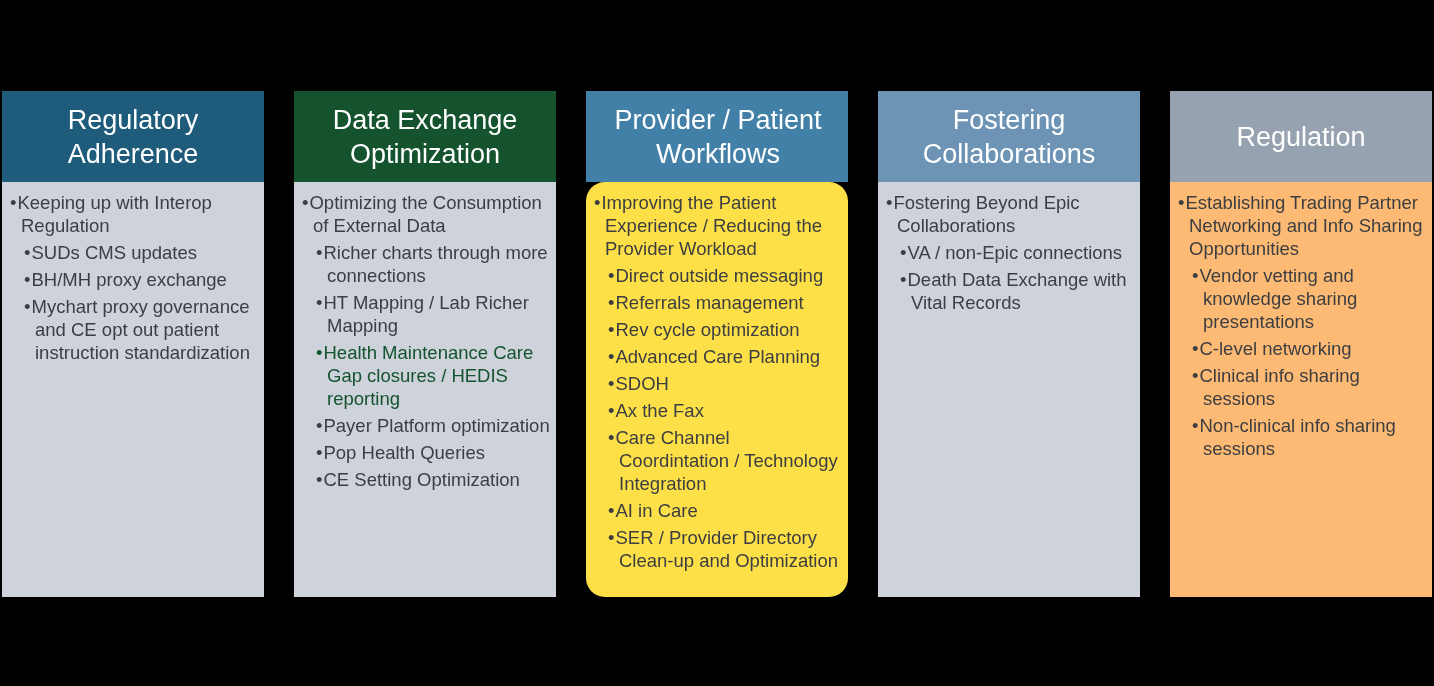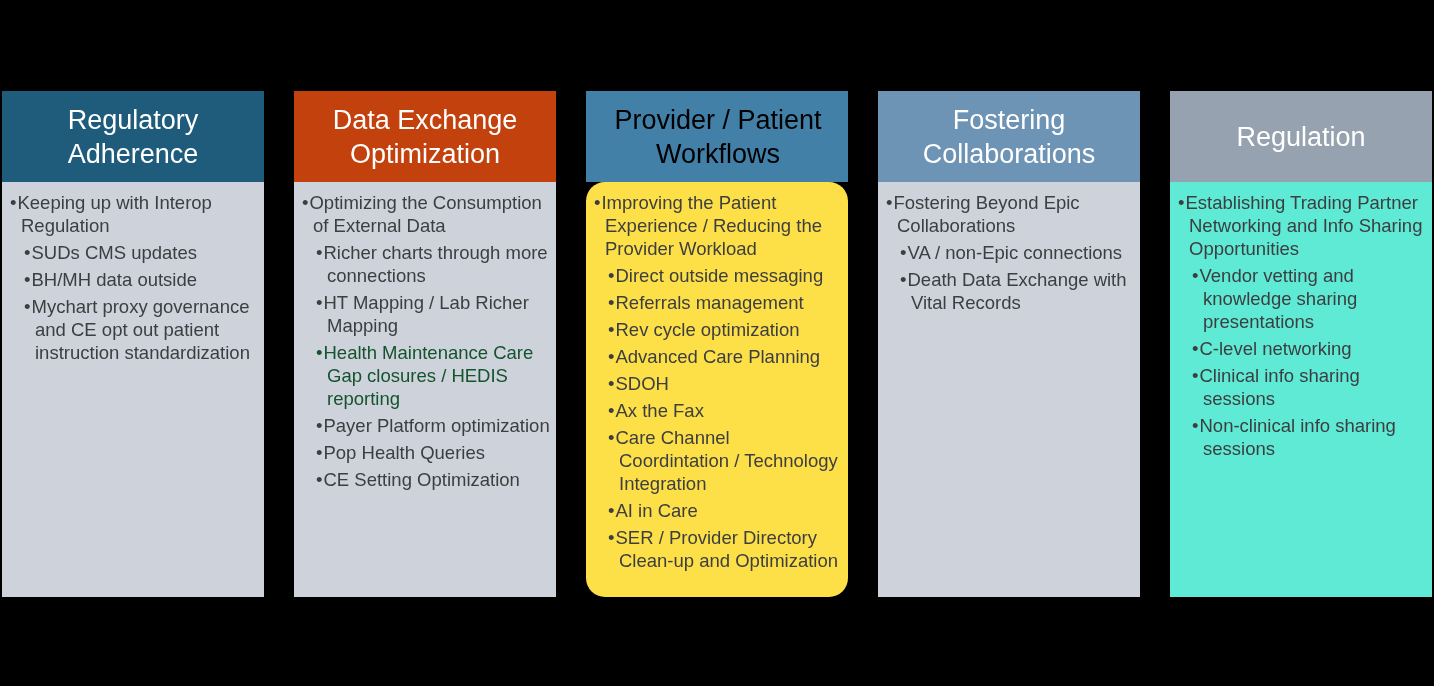--- a/index.html
+++ b/index.html
@@ -77,44 +77,44 @@
 <div class="slide" style="background: rgb(0, 0, 0);">
   <div class="columns">
       <section class="column">
     <header class="col-header" style="background: rgb(31, 92, 124);">
       <h2 class="col-title" style="color: rgb(255, 255, 255);">Regulatory Adherence</h2>
     </header>
     <div class="col-body" style="background: rgb(205, 210, 219);">
       <ul class="col-items">
             <li class="lvl1" style="color: rgb(60, 62, 65);">Keeping up with Interop Regulation</li>
             <li class="lvl2" style="color: rgb(60, 62, 65);">SUDs CMS updates</li>
-            <li class="lvl2" style="color: rgb(60, 62, 65);">BH/MH data outside</li>
+            <li class="lvl2" style="color: rgb(60, 62, 65);">BH/MH proxy exchange</li>
             <li class="lvl2" style="color: rgb(60, 62, 65);">Mychart proxy governance and CE opt out patient instruction standardization</li>
           </ul>
     </div>
   </section>
       <section class="column">
-    <header class="col-header" style="background: #c2410c;">
+    <header class="col-header" style="background: #14532d;">
       <h2 class="col-title" style="color: rgb(255, 255, 255);">Data Exchange Optimization</h2>
     </header>
     <div class="col-body" style="background: rgb(205, 210, 219);">
       <ul class="col-items">
             <li class="lvl1" style="color: rgb(60, 62, 65);">Optimizing the Consumption of External Data</li>
             <li class="lvl2" style="color: rgb(60, 62, 65);">Richer charts through more connections</li>
             <li class="lvl2" style="color: rgb(60, 62, 65);">HT Mapping / Lab Richer Mapping</li>
             <li class="lvl2" style="color: #14532d;">Health Maintenance Care Gap closures / HEDIS reporting</li>
             <li class="lvl2" style="color: rgb(60, 62, 65);">Payer Platform optimization</li>
             <li class="lvl2" style="color: rgb(60, 62, 65);">Pop Health Queries</li>
             <li class="lvl2" style="color: rgb(60, 62, 65);">CE Setting Optimization</li>
           </ul>
     </div>
   </section>
       <section class="column">
     <header class="col-header" style="background: rgb(67, 128, 168);">
-      <h2 class="col-title" style="color: #000000; padding-left: 8px;">Provider / Patient Workflows</h2>
+      <h2 class="col-title" style="color: #ffffff; padding-left: 8px;">Provider / Patient Workflows</h2>
     </header>
     <div class="col-body" style="background: #fde047; border-radius: 19px;">
       <ul class="col-items">
             <li class="lvl1" style="color: rgb(60, 62, 65);">Improving the Patient Experience / Reducing the Provider Workload</li>
             <li class="lvl2" style="color: rgb(60, 62, 65);">Direct outside messaging</li>
             <li class="lvl2" style="color: rgb(60, 62, 65);">Referrals management</li>
             <li class="lvl2" style="color: rgb(60, 62, 65);">Rev cycle optimization</li>
             <li class="lvl2" style="color: rgb(60, 62, 65);">Advanced Care Planning</li>
             <li class="lvl2" style="color: rgb(60, 62, 65);">SDOH</li>
             <li class="lvl2" style="color: rgb(60, 62, 65);">Ax the Fax</li>
@@ -133,21 +133,21 @@
             <li class="lvl1" style="color: rgb(60, 62, 65);">Fostering Beyond Epic Collaborations</li>
             <li class="lvl2" style="color: rgb(60, 62, 65);">VA / non-Epic connections</li>
             <li class="lvl2" style="color: rgb(60, 62, 65);">Death Data Exchange with Vital Records</li>
           </ul>
     </div>
   </section>
       <section class="column">
     <header class="col-header" style="background: rgb(150, 162, 175);">
       <h2 class="col-title" style="color: rgb(255, 255, 255);">Regulation</h2>
     </header>
-    <div class="col-body" style="background: #5eead4;">
+    <div class="col-body" style="background: #fdba74;">
       <ul class="col-items">
             <li class="lvl1" style="color: rgb(60, 62, 65);">Establishing Trading Partner Networking and Info Sharing Opportunities</li>
             <li class="lvl2" style="color: rgb(60, 62, 65);">Vendor vetting and knowledge sharing presentations</li>
             <li class="lvl2" style="color: rgb(60, 62, 65);">C-level networking</li>
             <li class="lvl2" style="color: rgb(60, 62, 65);">Clinical info sharing sessions</li>
             <li class="lvl2" style="color: rgb(60, 62, 65);">Non-clinical info sharing sessions</li>
           </ul>
     </div>
   </section>
     </div>

